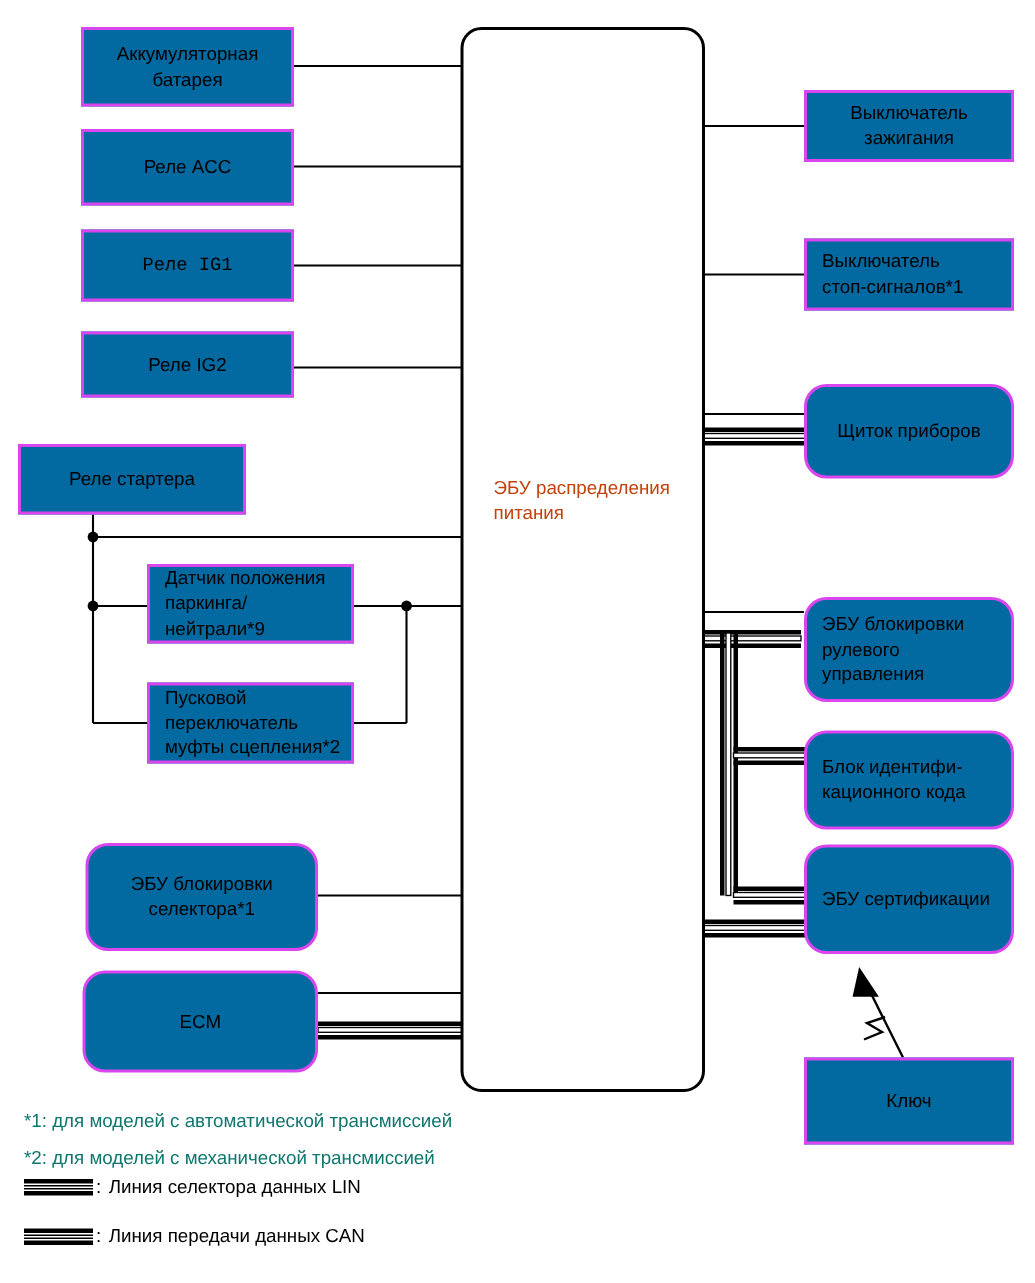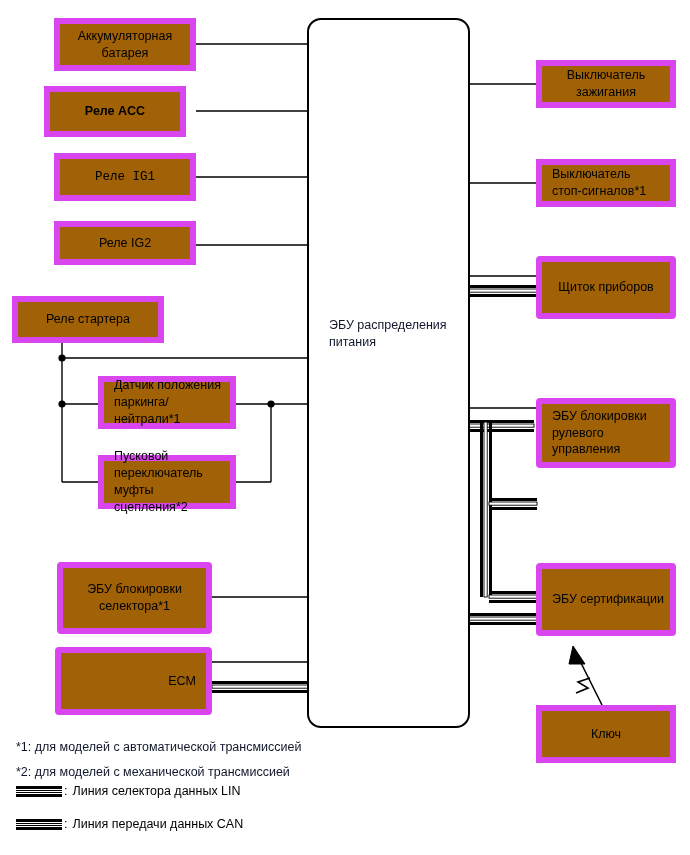--- a/index.html
+++ b/index.html
@@ -19,57 +19,57 @@
     position: absolute;
     left: 0;
     top: 0;
     width: 690px;
     height: 855px;
     pointer-events: none;
   }
   .node {
     position: absolute;
     box-sizing: border-box;
-    border: 6px solid #d946ef;
-    background: #a16207;
+    border: 2px solid #d946ef;
+    background: #0369a1;
     display: flex;
     align-items: center;
     font-size: 12.5px;
     line-height: 1.35;
     color: #000000;
     z-index: 3;
   }
-  .node.rounded { border-radius: 4px; }
+  .node.rounded { border-radius: 15px; }
   .node.center-text { justify-content: center; text-align: center; }
   .node.left-text { justify-content: flex-start; text-align: left; }
   .node .label { padding: 0 10px; white-space: pre-line; }
   .node.left-text .label { padding-left: 10px; padding-right: 6px; }
 
   .ecu-main {
     position: absolute;
     box-sizing: border-box;
     border: 2px solid #000000;
     border-radius: 14px;
     background: #ffffff;
     z-index: 3;
   }
   .ecu-main .label {
     position: absolute;
     left: 20px;
     top: 42%;
     font-size: 12.5px;
     line-height: 1.4;
     white-space: pre-line;
-    color: #0f172a;
+    color: #c2410c;
   }
 
   .footnote {
     position: absolute;
     font-size: 12.5px;
-    color: #0f172a;
+    color: #0f766e;
     white-space: nowrap;
     z-index: 4;
   }
   .legend-row {
     position: absolute;
     display: flex;
     align-items: center;
     font-size: 12.5px;
     color: #000000;
     white-space: nowrap;
@@ -187,53 +187,53 @@
   <div class="ecu-main" style="left:307px; top:18px; width:163px; height:710px;">
     <div class="label">ЭБУ распределения
 питания</div>
   </div>
 
   <div class="node center-text" style="left:54px; top:18px; width:142px; height:53px;">
     <div class="label">Аккумуляторная
 батарея</div>
   </div>
 
-  <div class="node center-text" style="left:44px; top:86px; width:142px; height:51px;font-weight:bold;">
+  <div class="node center-text" style="left:54px; top:86px; width:142px; height:51px;">
     <div class="label">Реле ACC</div>
   </div>
 
   <div class="node center-text" style="left:54px; top:153px; width:142px; height:48px;font-family:Liberation Mono, monospace;">
     <div class="label">Реле IG1</div>
   </div>
 
   <div class="node center-text" style="left:54px; top:221px; width:142px; height:44px;">
     <div class="label">Реле IG2</div>
   </div>
 
   <div class="node center-text" style="left:12px; top:296px; width:152px; height:47px;">
     <div class="label">Реле стартера</div>
   </div>
 
   <div class="node left-text" style="left:98px; top:376px; width:138px; height:53px;">
     <div class="label">Датчик положения
-паркинга/нейтрали*1</div>
+паркинга/нейтрали*9</div>
   </div>
 
   <div class="node left-text" style="left:98px; top:455px; width:138px; height:54px;align-items:center;">
     <div class="label">Пусковой
 переключатель
 муфты сцепления*2</div>
   </div>
 
   <div class="node rounded center-text" style="left:57px; top:562px; width:155px; height:72px;">
     <div class="label">ЭБУ блокировки
 селектора*1</div>
   </div>
 
-  <div class="node rounded center-text" style="left:55px; top:647px; width:157px; height:68px;justify-content:flex-end;">
+  <div class="node rounded center-text" style="left:55px; top:647px; width:157px; height:68px;">
     <div class="label">ECM</div>
   </div>
 
   <div class="node center-text" style="left:536px; top:60px; width:140px; height:48px;">
     <div class="label">Выключатель
 зажигания</div>
   </div>
 
   <div class="node left-text" style="left:536px; top:159px; width:140px; height:48px;">
     <div class="label">Выключатель
@@ -243,20 +243,24 @@
   <div class="node rounded center-text" style="left:536px; top:256px; width:140px; height:63px;">
     <div class="label">Щиток приборов</div>
   </div>
 
   <div class="node rounded left-text" style="left:536px; top:398px; width:140px; height:70px;">
     <div class="label">ЭБУ блокировки
 рулевого
 управления</div>
   </div>
 
+  <div class="node rounded left-text" style="left:536px; top:487px; width:140px; height:66px;">
+    <div class="label">Блок идентифи-
+кационного кода</div>
+  </div>
 
   <div class="node rounded left-text" style="left:536px; top:563px; width:140px; height:73px;">
     <div class="label">ЭБУ сертификации</div>
   </div>
 
   <div class="node center-text" style="left:536px; top:705px; width:140px; height:58px;">
     <div class="label">Ключ</div>
   </div>
 
   <div class="footnote" style="left:16px; top:740px;">*1: для моделей с автоматической трансмиссией</div>

